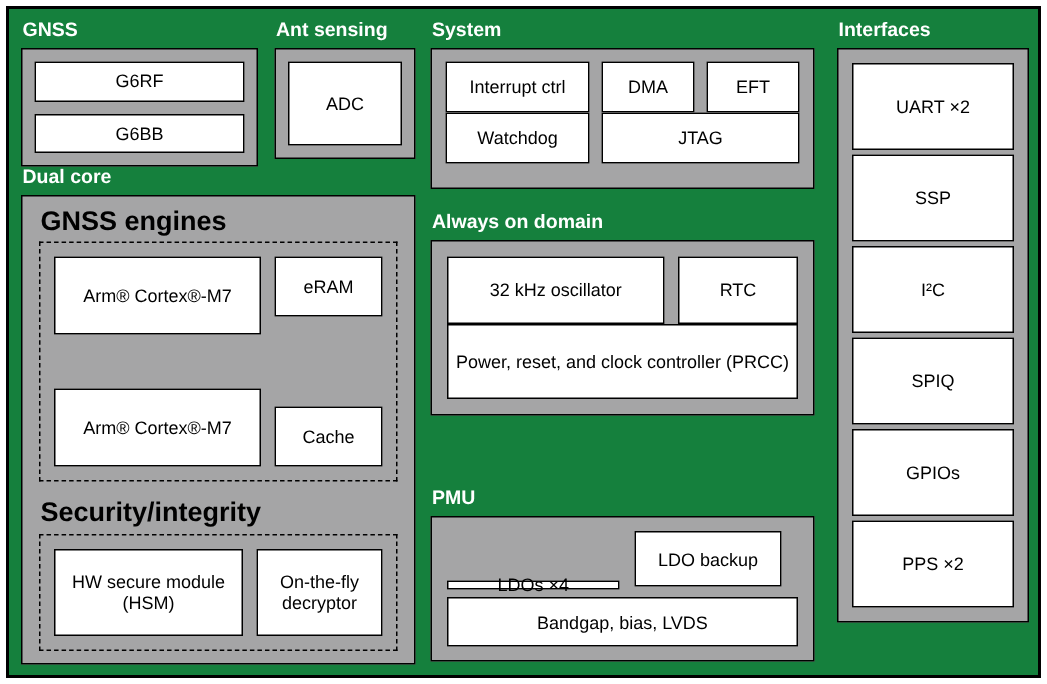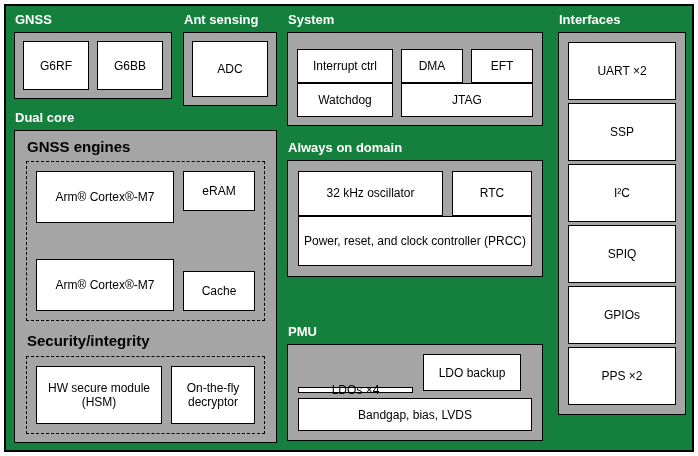--- a/index.html
+++ b/index.html
@@ -33,28 +33,28 @@
     box-sizing: border-box;
     display: flex; align-items: center; justify-content: center;
     text-align: center;
     font-size: 12px; line-height: 14px; color: #000000;
     padding: 2px 4px;
   }
   
   .row-panel { display: flex; gap: 8px; padding: 8px; }
   .row-panel .box { flex: 1; }
   
-  .sys-panel { padding: 8px 9px; display: flex; flex-direction: column; justify-content: flex-end; }
+  .sys-panel { padding: 8px 9px; display: flex; flex-direction: column; justify-content: flex-start; }
   .sys-row { display: flex; gap: 8px; height: 34px; }
   .w96 { flex: 0 0 96px; }
   .grow { flex: 1; }
   
   .dual-panel { padding: 8px 11px; }
   .sub-title {
-    font-size: 15px; line-height: 16px; font-weight: bold;
+    font-size: 18px; line-height: 16px; font-weight: bold;
     color: #000000; margin: 0 0 6px 1px;
   }
   .sub-title.gap-top { margin-top: 12px; margin-bottom: 7px; }
   .dashed {
     border: 1px dashed #000000;
     box-sizing: border-box;
     padding: 9px; display: flex; gap: 9px;
   }
   .engines { height: 160px; }
   .cores-col { flex: 0 0 138px; display: flex; flex-direction: column; justify-content: space-between; }
@@ -80,21 +80,21 @@
   .if-box { height: 58px; }
 </style>
 </head>
 <body>
 
 <div class="stage">
   <div class="frame">
 
     <section class="sec" style="left:8px; top:6px; width:158px;">
       <div class="sec-title">GNSS</div>
-      <div class="panel row-panel" style="height:67px;">
+      <div class="panel row-panel" style="height:79px;flex-direction:column;">
         <div class="box">G6RF</div>
         <div class="box">G6BB</div>
       </div>
     </section>
 
     <section class="sec" style="left:177px; top:6px; width:94px;">
       <div class="sec-title">Ant sensing</div>
       <div class="panel row-panel" style="height:74px;">
         <div class="box">ADC</div>
       </div>

